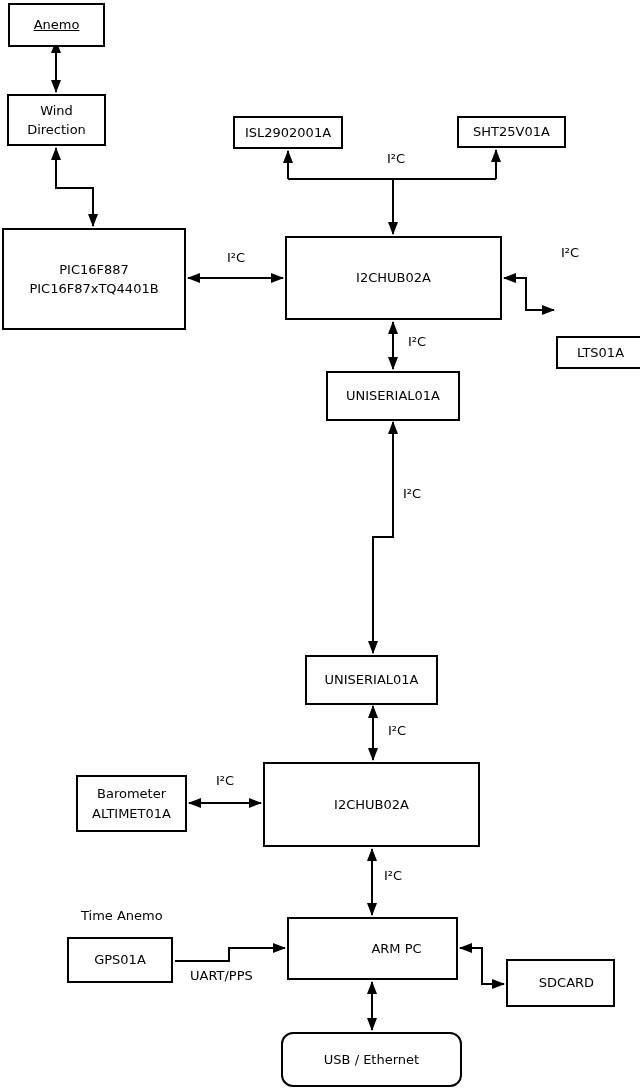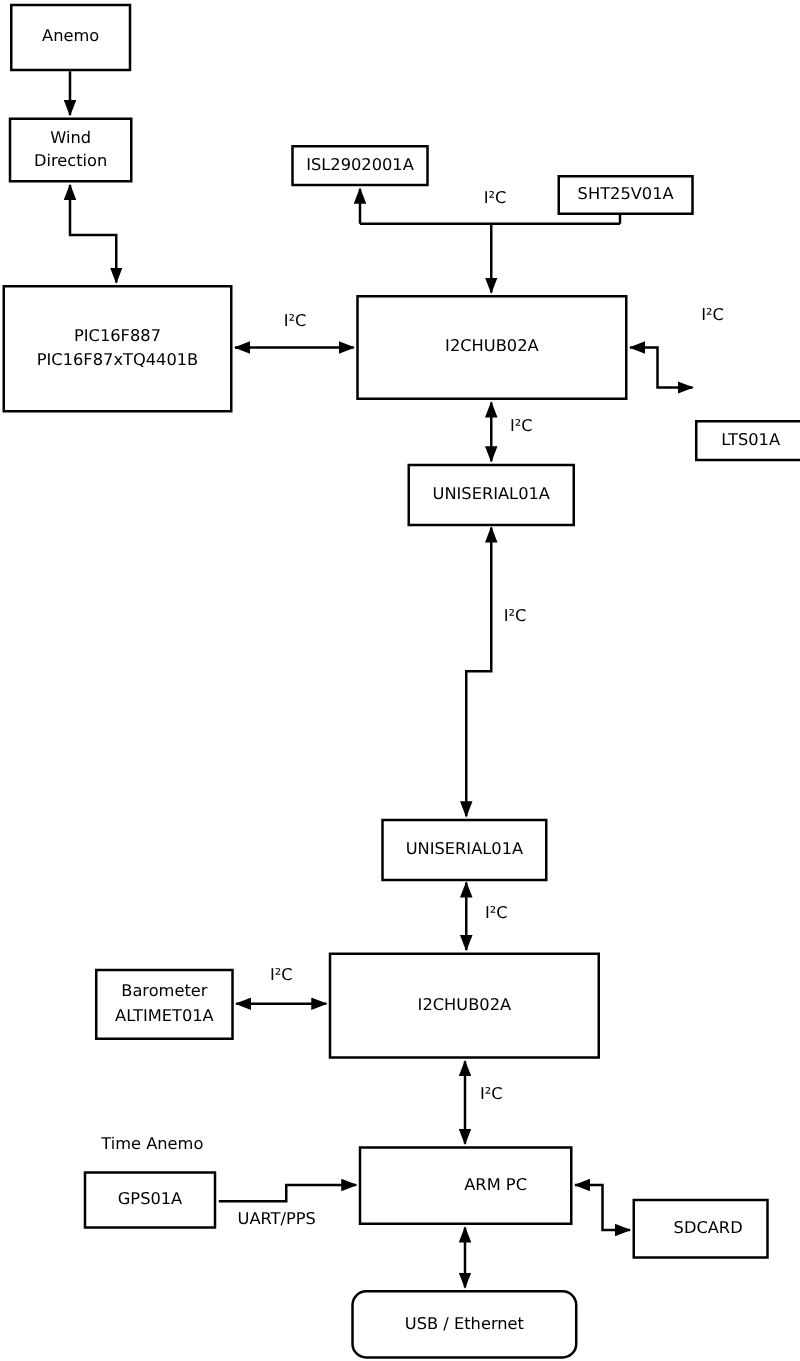--- a/index.html
+++ b/index.html
@@ -68,27 +68,27 @@
     <path d="M393,322 L393,369" stroke="#000" stroke-width="2" fill="none" marker-start="url(#ah)" marker-end="url(#ah)"></path>
     <path d="M393,422 L393,537 L373,537 L373,653" stroke="#000" stroke-width="2" fill="none" marker-start="url(#ah)" marker-end="url(#ah)"></path>
     <path d="M373,706 L373,760" stroke="#000" stroke-width="2" fill="none" marker-start="url(#ah)" marker-end="url(#ah)"></path>
     <path d="M189,803 L261,803" stroke="#000" stroke-width="2" fill="none" marker-start="url(#ah)" marker-end="url(#ah)"></path>
     <path d="M372,849 L372,915" stroke="#000" stroke-width="2" fill="none" marker-start="url(#ah)" marker-end="url(#ah)"></path>
     <path d="M175,961 L229,961 L229,948 L285,948" stroke="#000" stroke-width="2" fill="none" marker-end="url(#ah)"></path>
     <path d="M460,948 L482,948 L482,984 L504,984" stroke="#000" stroke-width="2" fill="none" marker-start="url(#ah)" marker-end="url(#ah)"></path>
     <path d="M372,982 L372,1030" stroke="#000" stroke-width="2" fill="none" marker-start="url(#ah)" marker-end="url(#ah)"></path>
   </svg>
 
-  <div class="box" style="left:8px;   top:3px;    width:97px;  height:54px;">Anemo</div>
+  <div class="box" style="left:8px;   top:3px;    width:97px;  height:44px;text-decoration:underline;">Anemo</div>
   <div class="box" style="left:7px;   top:94px;   width:99px;  height:52px;">Wind
 Direction</div>
   <div class="box" style="left:2px;   top:228px;  width:184px; height:102px;">PIC16F887
 PIC16F87xTQ4401B</div>
   <div class="box" style="left:233px; top:116px;  width:110px; height:33px;">ISL2902001A</div>
-  <div class="box" style="left:446px; top:116px;  width:109px; height:32px;margin-top:24px;">SHT25V01A</div>
+  <div class="box" style="left:457px; top:116px;  width:109px; height:32px;">SHT25V01A</div>
   <div class="box" style="left:285px; top:236px;  width:217px; height:84px;">I2CHUB02A</div>
   <div class="box" style="left:556px; top:294px;  width:89px;  height:33px;margin-top:42px;">LTS01A</div>
   <div class="box" style="left:326px; top:371px;  width:134px; height:50px;">UNISERIAL01A</div>
   <div class="box" style="left:305px; top:655px;  width:133px; height:50px;">UNISERIAL01A</div>
   <div class="box" style="left:263px; top:762px;  width:217px; height:85px;">I2CHUB02A</div>
   <div class="box" style="left:76px;  top:775px;  width:111px; height:57px;">Barometer
 ALTIMET01A</div>
   <div class="box" style="left:287px; top:917px;  width:171px; height:63px;padding-left:48px;">ARM PC</div>
   <div class="box" style="left:67px;  top:937px;  width:106px; height:46px;">GPS01A</div>
   <div class="box" style="left:506px; top:959px;  width:109px; height:48px;padding-left:12px;">SDCARD</div>

